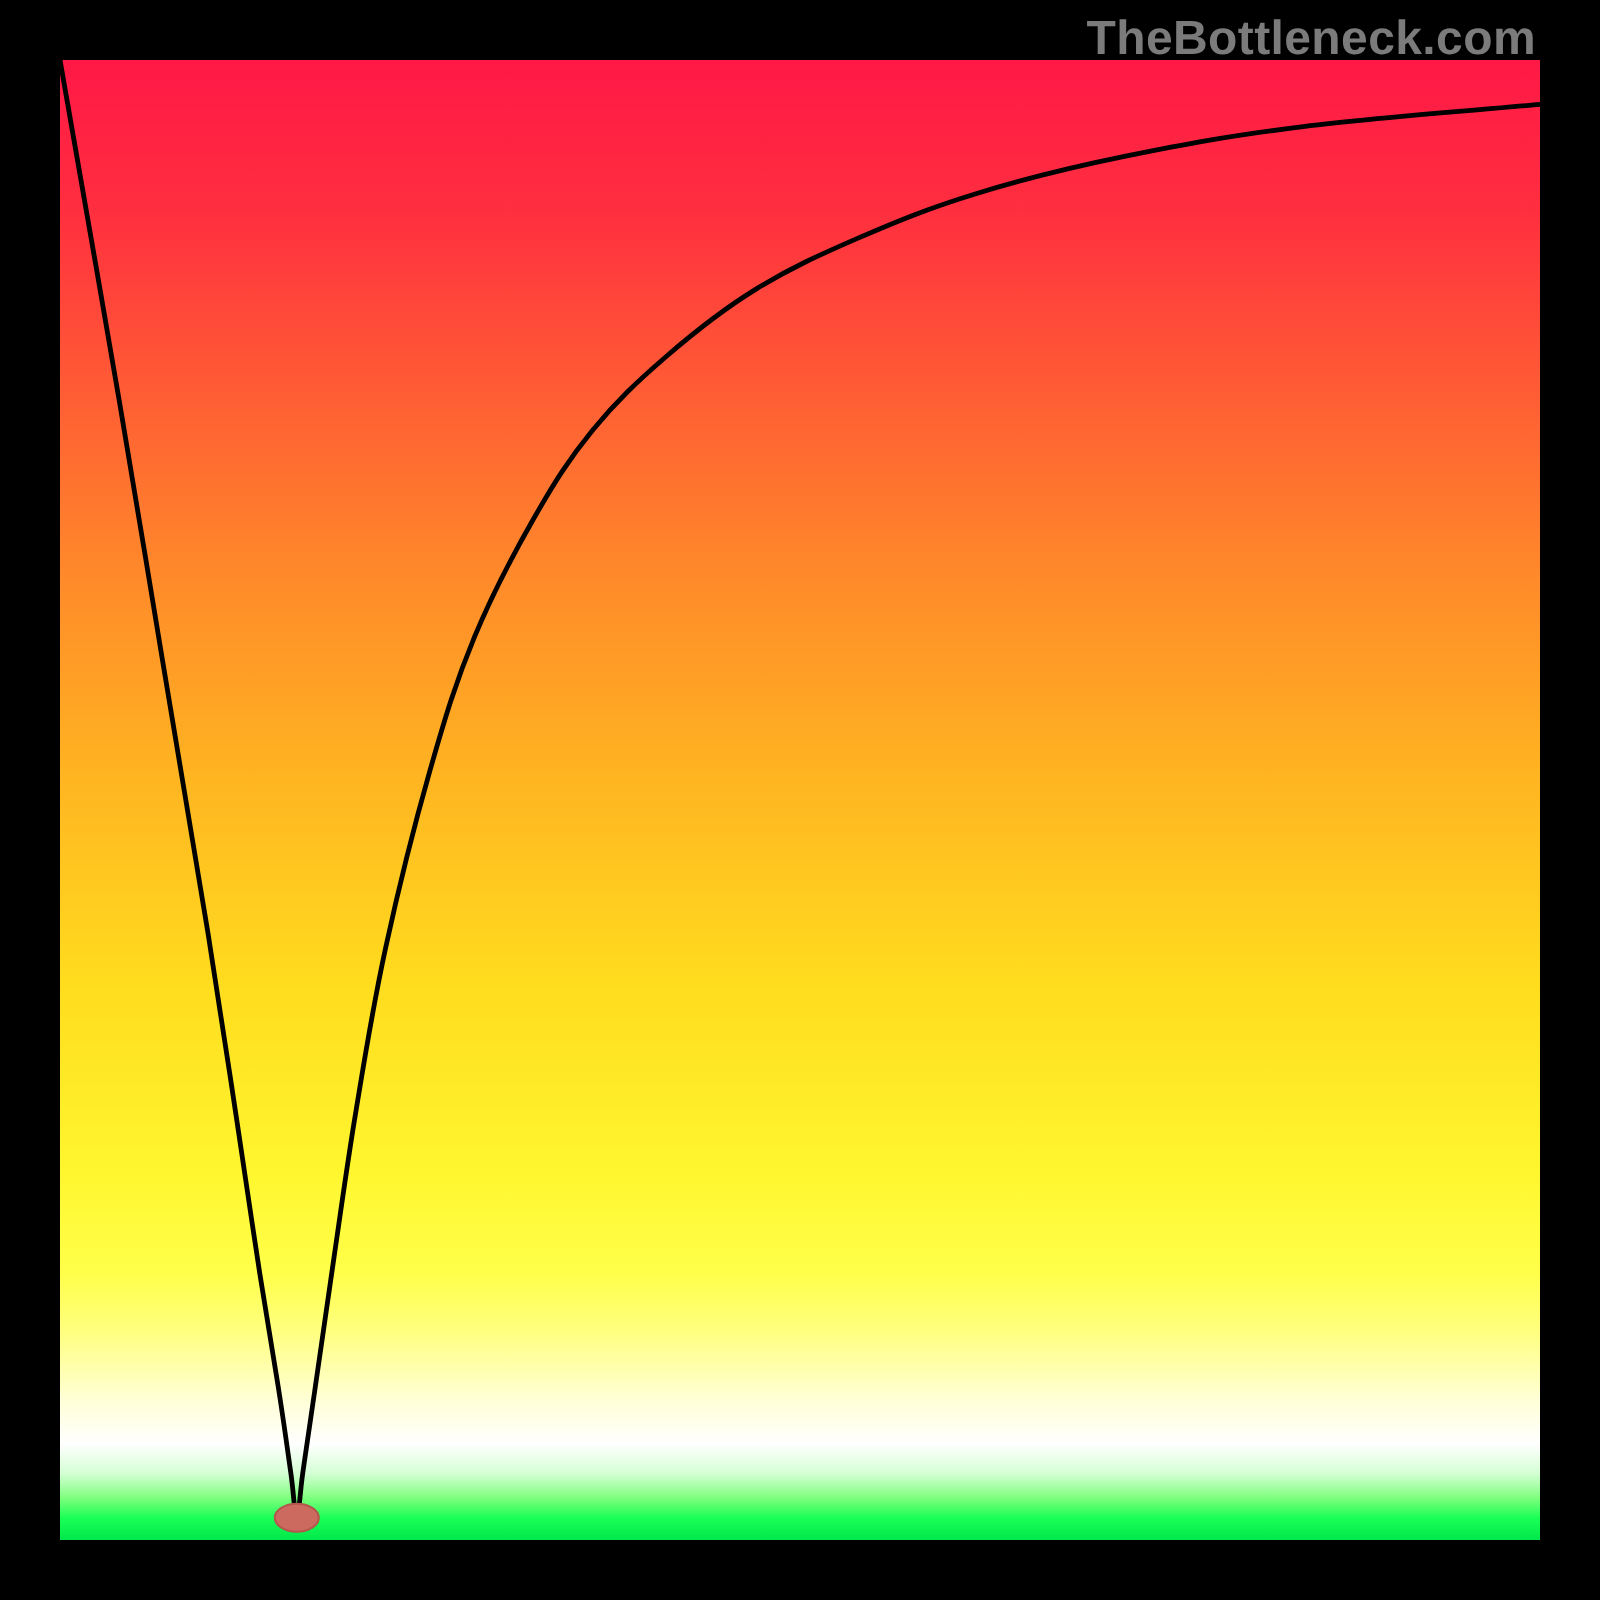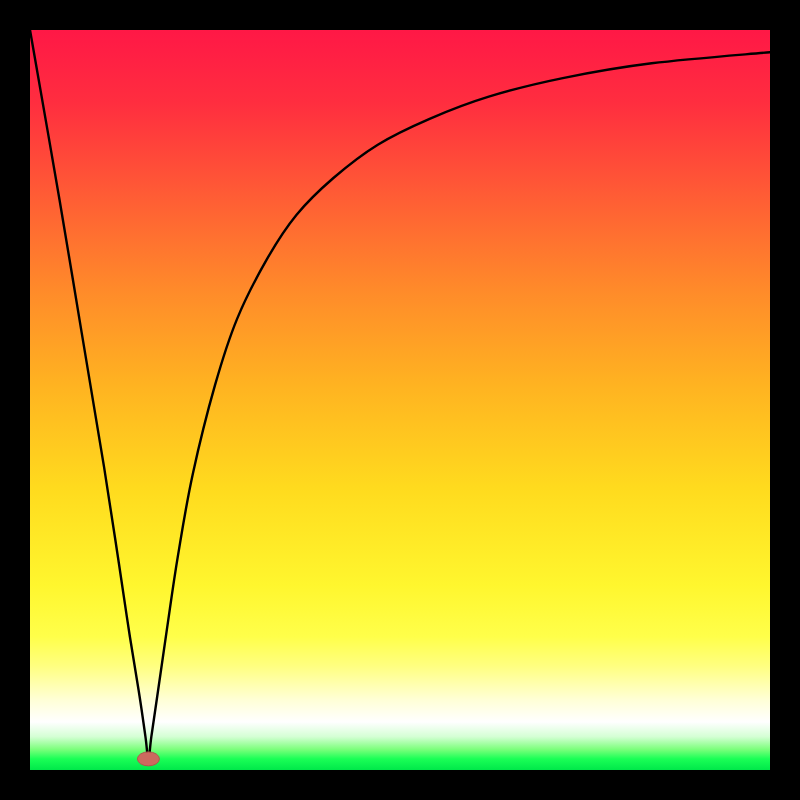--- a/index.html
+++ b/index.html
@@ -48,20 +48,21 @@
     top: 0;
     width: 100%;
     height: 100%;
     overflow: visible;
   }
 </style>
 </head>
 <body>
 
 <div class="frame">
+  <div class="watermark">TheBottleneck.com</div>
 
   <div class="plot-area">
     <svg class="gradient-bg" viewBox="0 0 740 740" preserveAspectRatio="none">
       <defs>
         <linearGradient id="bgGrad" x1="0" y1="0" x2="0" y2="1">
             <stop offset="0.00%" stop-color="#ff1846"></stop>
             <stop offset="10.00%" stop-color="#ff2e3f"></stop>
             <stop offset="22.00%" stop-color="#ff5b35"></stop>
             <stop offset="35.00%" stop-color="#ff8a2a"></stop>
             <stop offset="48.00%" stop-color="#ffb321"></stop>

